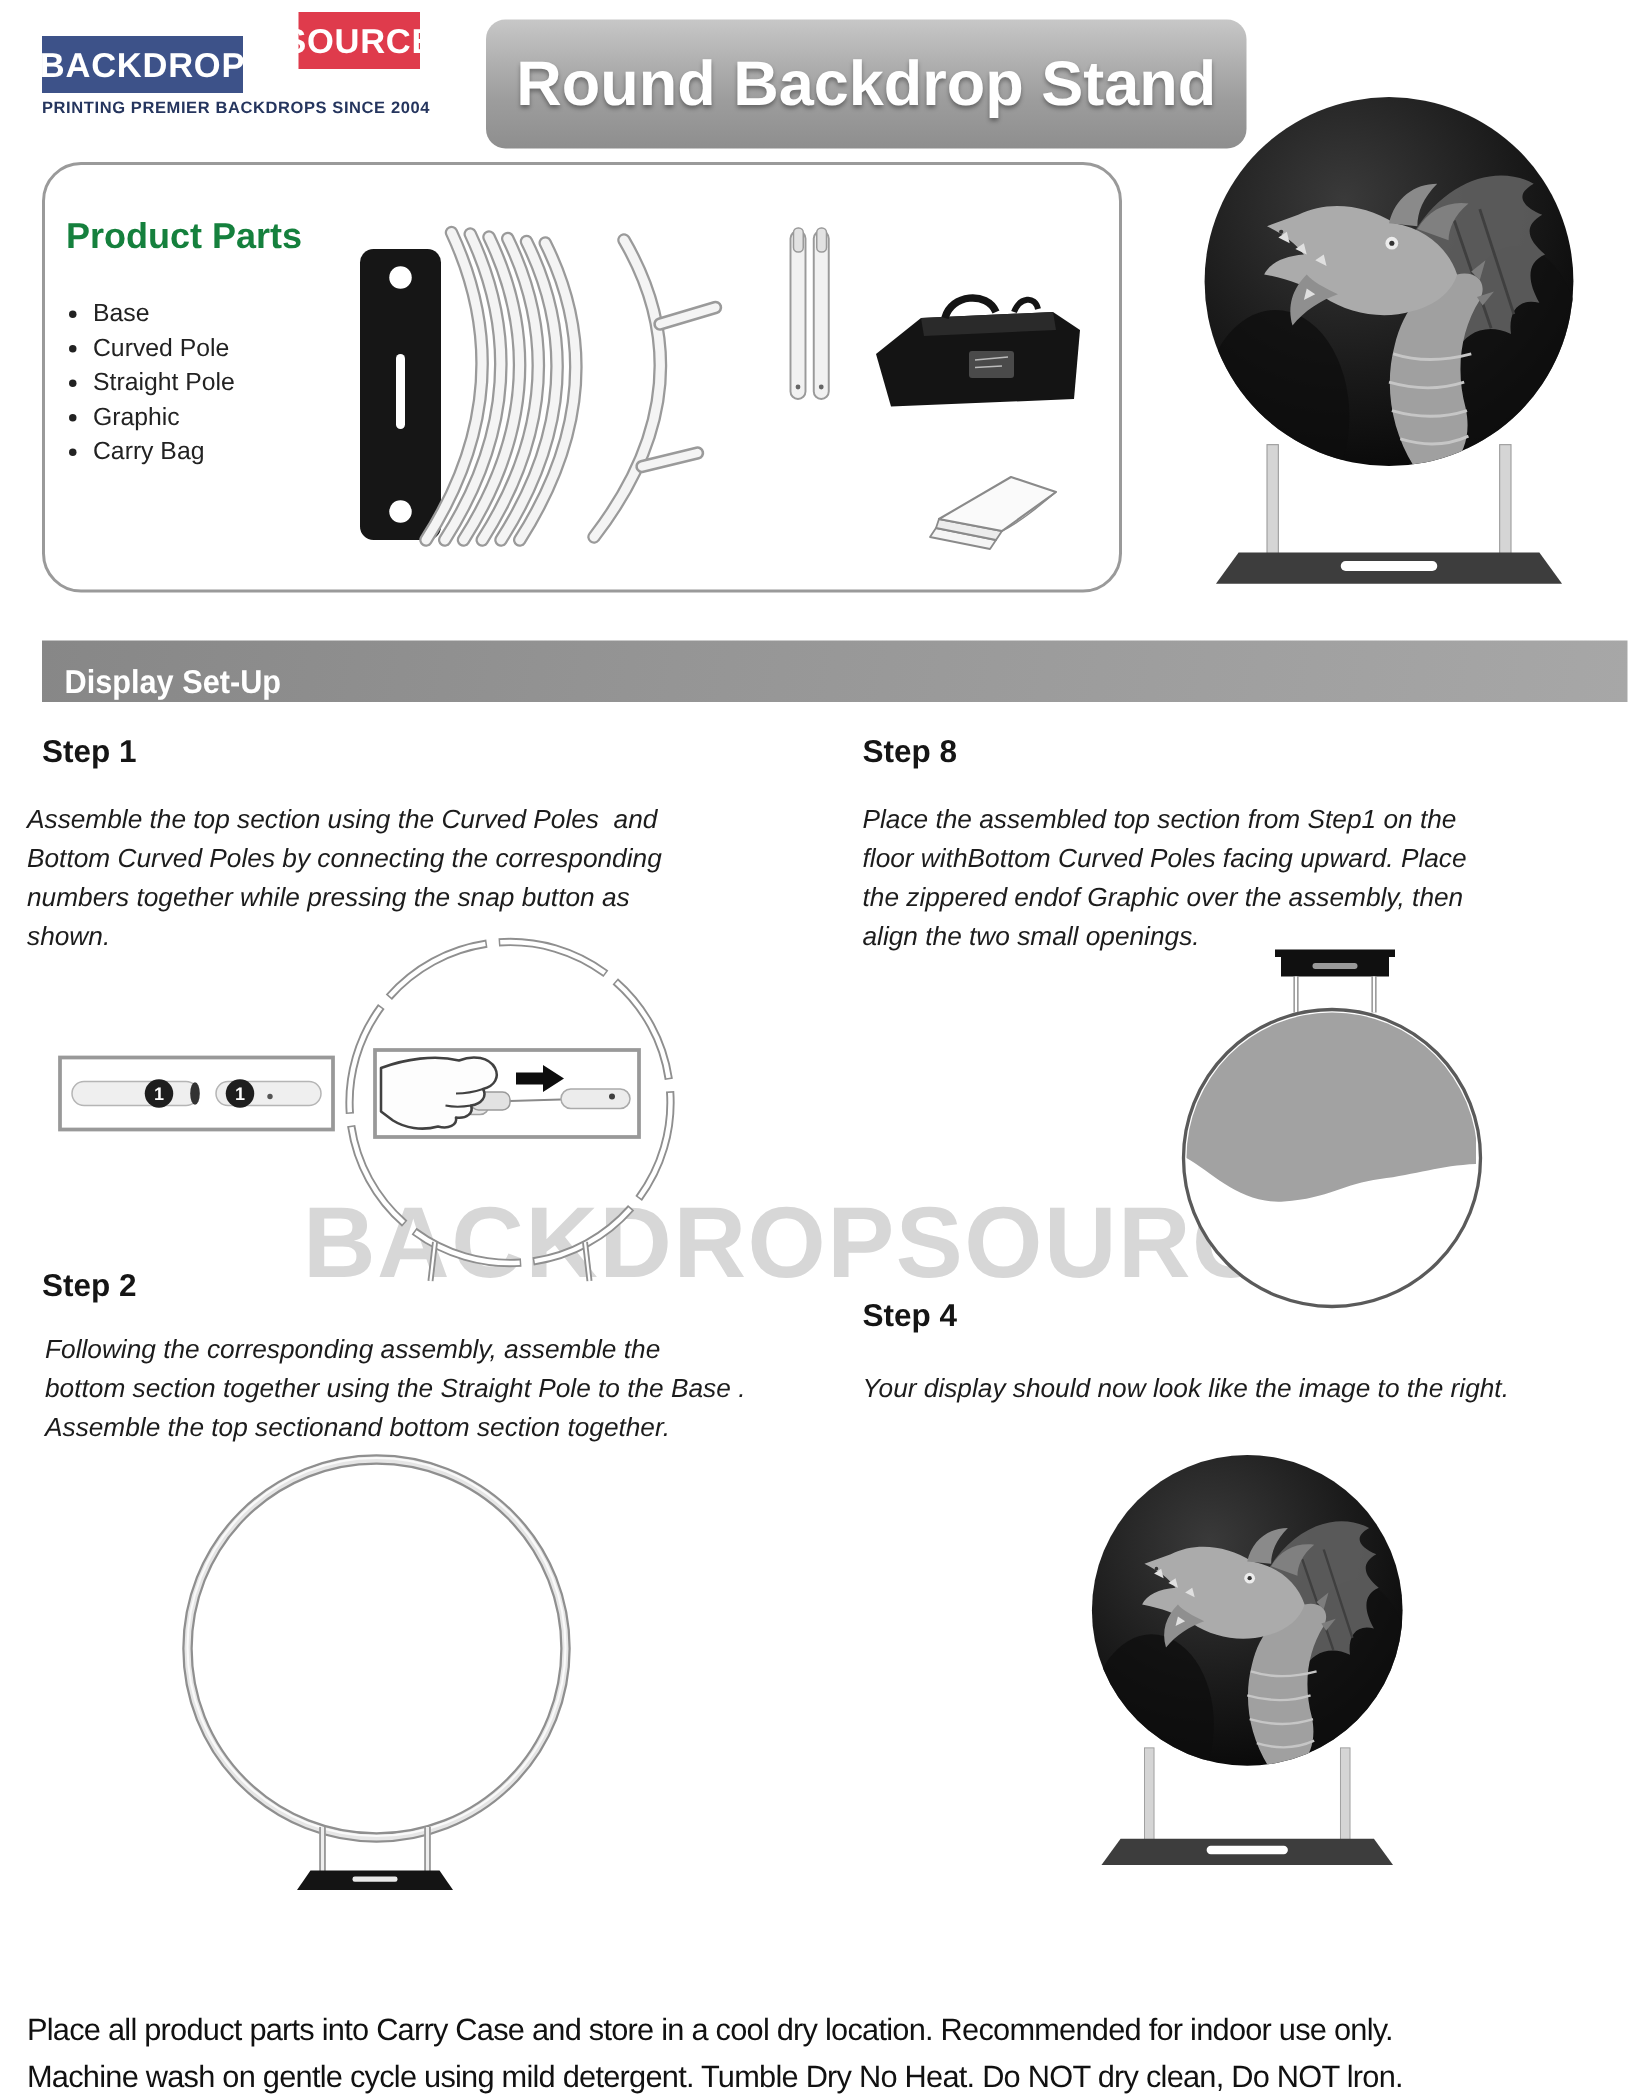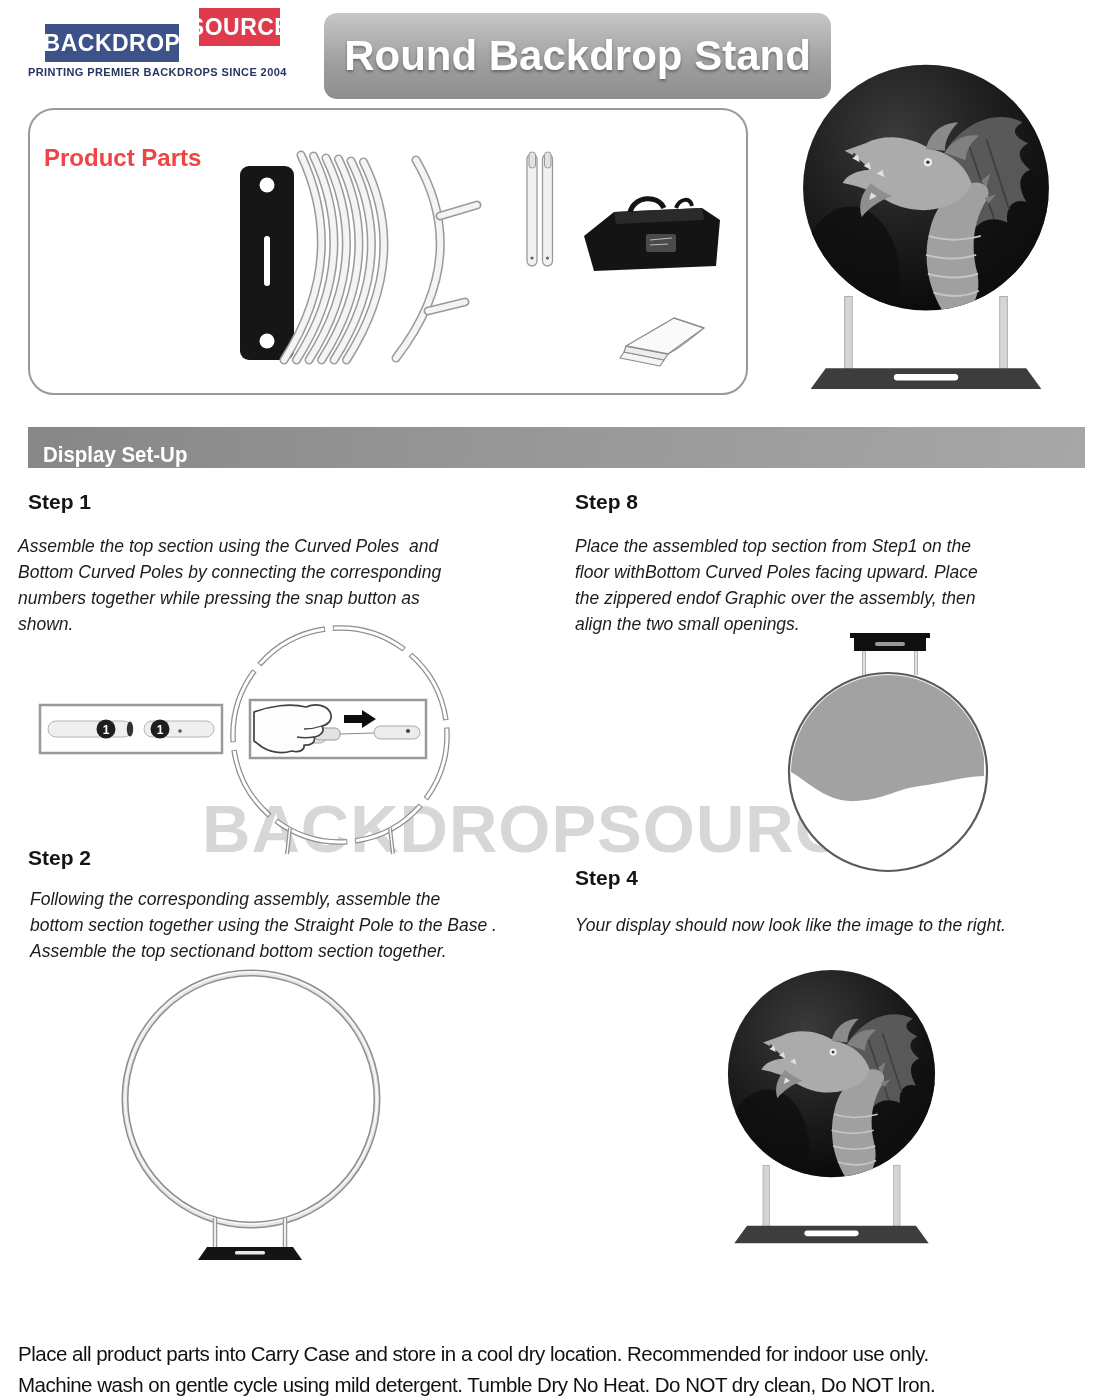--- a/index.html
+++ b/index.html
@@ -7,33 +7,33 @@
     --text-dark:#1c1c1c; --watermark-gray:#d7d7d7;
   }
   html,body{margin:0;padding:0;background:#fff;}
   .page{position:relative;width:1100px;height:1400px;background:#ffffff;
         font-family:"Liberation Sans",sans-serif;overflow:hidden;}
   .abs{position:absolute;}
 
   
   .logo-block{display:flex;align-items:center;justify-content:center;
               color:#fff;font-weight:700;font-size:23px;letter-spacing:.5px;}
-  .logo-blue{left:45px;top:24px;width:134px;height:38px;background:var(--logo-blue);}
+  .logo-blue{left:28px;top:24px;width:134px;height:38px;background:var(--logo-blue);}
   .logo-red{left:162px;top:8px;width:81px;height:38px;background:var(--logo-red);margin-left:37px;}
   .tagline{left:28px;top:66px;font-size:11px;font-weight:700;color:var(--tagline-navy);letter-spacing:.4px;}
 
   .title-banner{left:281px;top:13px;width:507px;height:86px;border-radius:13px;
     background:linear-gradient(180deg,#c7c7c7 0%,#b2b2b2 30%,#9d9d9d 62%,#8e8e8e 100%);
     display:flex;align-items:center;justify-content:center;margin-left:43px;}
   .title-banner span{color:#fff;font-size:42px;font-weight:700;text-shadow:0 2px 3px rgba(0,0,0,.35);}
 
   
   .pp-box{left:28px;top:108px;width:720px;height:287px;border:2px solid #9a9a9a;
           border-radius:26px;box-sizing:border-box;background:#fff;}
-  .pp-heading{left:44px;top:144px;font-size:24px;font-weight:700;color:#ef4444;}
+  .pp-heading{left:44px;top:144px;font-size:24px;font-weight:700;color:#15803d;}
   .pp-list{left:44px;top:200px;margin:0;padding-left:18px;font-size:16.5px;color:#222;}
   .pp-list li{margin-bottom:3.5px;line-height:19.5px;}
 
   
   .banner{left:28px;width:1057px;height:41px;box-sizing:border-box;
     background:linear-gradient(100deg,#878787 0%,#959595 40%,#a7a7a7 100%);
     display:flex;align-items:flex-end;padding-left:15px;}
   .banner span{color:#fff;font-weight:700;font-size:22px;transform:scaleX(.93);transform-origin:left center;}
 
   .step-h{font-size:21px;font-weight:700;color:#151515;}
@@ -106,20 +106,27 @@
     <span>SOURCE</span>
   </div>
   <div class="abs tagline">PRINTING PREMIER BACKDROPS SINCE 2004</div>
 
   <div class="abs title-banner">
     <span>Round Backdrop Stand</span>
   </div>
 
   <div class="abs pp-box"></div>
   <div class="abs pp-heading">Product Parts</div>
+  <ul class="abs pp-list">
+    <li>Base</li>
+    <li>Curved Pole</li>
+    <li>Straight Pole</li>
+    <li>Graphic</li>
+    <li>Carry Bag</li>
+  </ul>
 
   <svg class="abs artwork" style="left:28px;top:108px" width="720" height="287" viewBox="0 0 720 287">
     <g>
       <rect x="212" y="58" width="54" height="194" rx="9" fill="#161616"></rect>
       <circle cx="239" cy="77" r="7.5" fill="#ffffff"></circle>
       <circle cx="239" cy="233" r="7.5" fill="#ffffff"></circle>
       <rect x="236" y="128" width="6" height="50" rx="3" fill="#ffffff"></rect>
     </g>
     <g fill="none" stroke-linecap="round">
       <path d="M273,47 Q321,150 256,252" stroke="#9a9a9a" stroke-width="9"></path>

